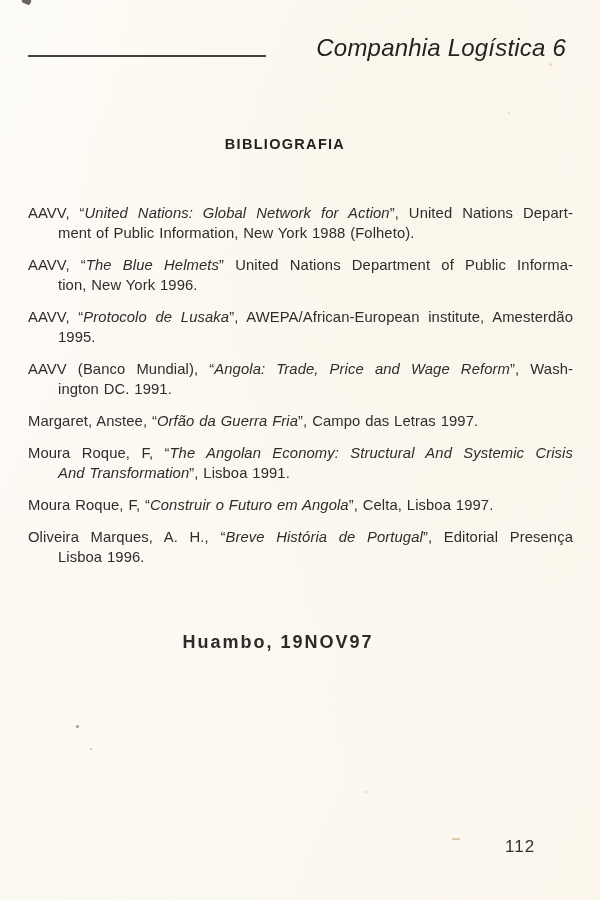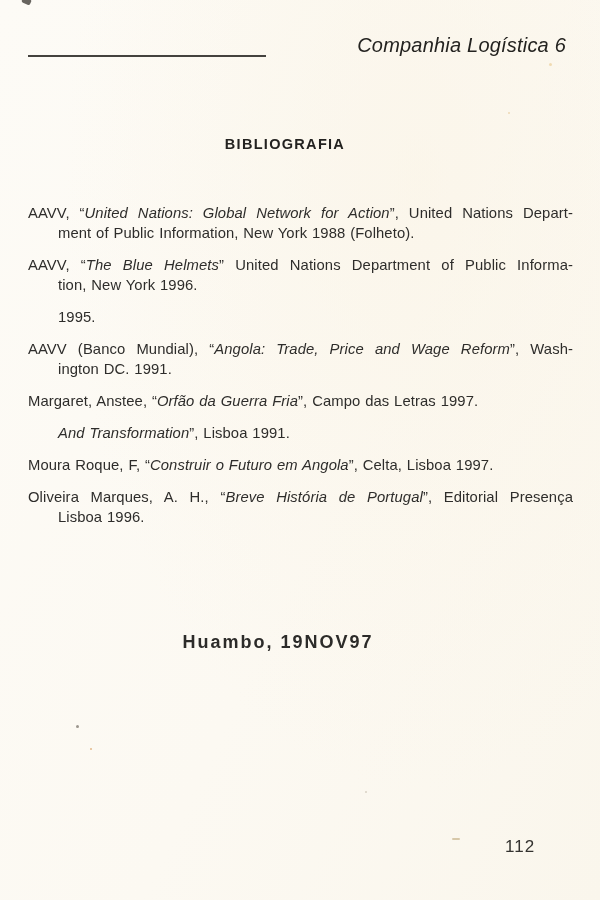--- a/index.html
+++ b/index.html
@@ -29,21 +29,21 @@
     opacity:.85;
   }
   
   .rule{
     position:absolute;left:28px;top:55px;width:238px;height:2px;
     background:var(--rule);
   }
   .book-title{
     position:absolute;top:34px;right:34px;
     font-style:italic;
-    font-size:20px;
+    font-size:24px;
     letter-spacing:.2px;
     color:#242320;
   }
   
   .section-title{
     position:absolute;top:136px;left:0;width:570px;margin:0;
     text-align:center;
     font-size:14.5px;
     font-weight:bold;
     letter-spacing:1.3px;
@@ -98,30 +98,32 @@
   <div class="biblio">
       <div class="entry">
         <div class="line j"><span>AAVV, “</span><span class="it">United Nations: Global Network for Action</span><span>”, United Nations Depart-</span></div>
         <div class="line indent"><span>ment of Public Information, New York 1988 (Folheto).</span></div>
       </div>
       <div class="entry">
         <div class="line j"><span>AAVV, “</span><span class="it">The Blue Helmets</span><span>” United Nations Department of Public Informa-</span></div>
         <div class="line indent"><span>tion, New York 1996.</span></div>
       </div>
       <div class="entry">
+        <div class="line j"><span>AAVV, “</span><span class="it">Protocolo de Lusaka</span><span>”, AWEPA/African-European institute, Amesterdão</span></div>
         <div class="line indent"><span>1995.</span></div>
       </div>
       <div class="entry">
         <div class="line j"><span>AAVV (Banco Mundial), “</span><span class="it">Angola: Trade, Price and Wage Reform</span><span>”, Wash-</span></div>
         <div class="line indent"><span>ington DC. 1991.</span></div>
       </div>
       <div class="entry">
         <div class="line"><span>Margaret, Anstee, “</span><span class="it">Orfão da Guerra Fria</span><span>”, Campo das Letras 1997.</span></div>
       </div>
       <div class="entry">
+        <div class="line j"><span>Moura Roque, F, “</span><span class="it">The Angolan Economy: Structural And Systemic Crisis</span></div>
         <div class="line indent"><span class="it">And Transformation</span><span>”, Lisboa 1991.</span></div>
       </div>
       <div class="entry">
         <div class="line"><span>Moura Roque, F, “</span><span class="it">Construir o Futuro em Angola</span><span>”, Celta, Lisboa 1997.</span></div>
       </div>
       <div class="entry">
         <div class="line j"><span>Oliveira Marques, A. H., “</span><span class="it">Breve História de Portugal</span><span>”, Editorial Presença</span></div>
         <div class="line indent"><span>Lisboa 1996.</span></div>
       </div>
     </div>

